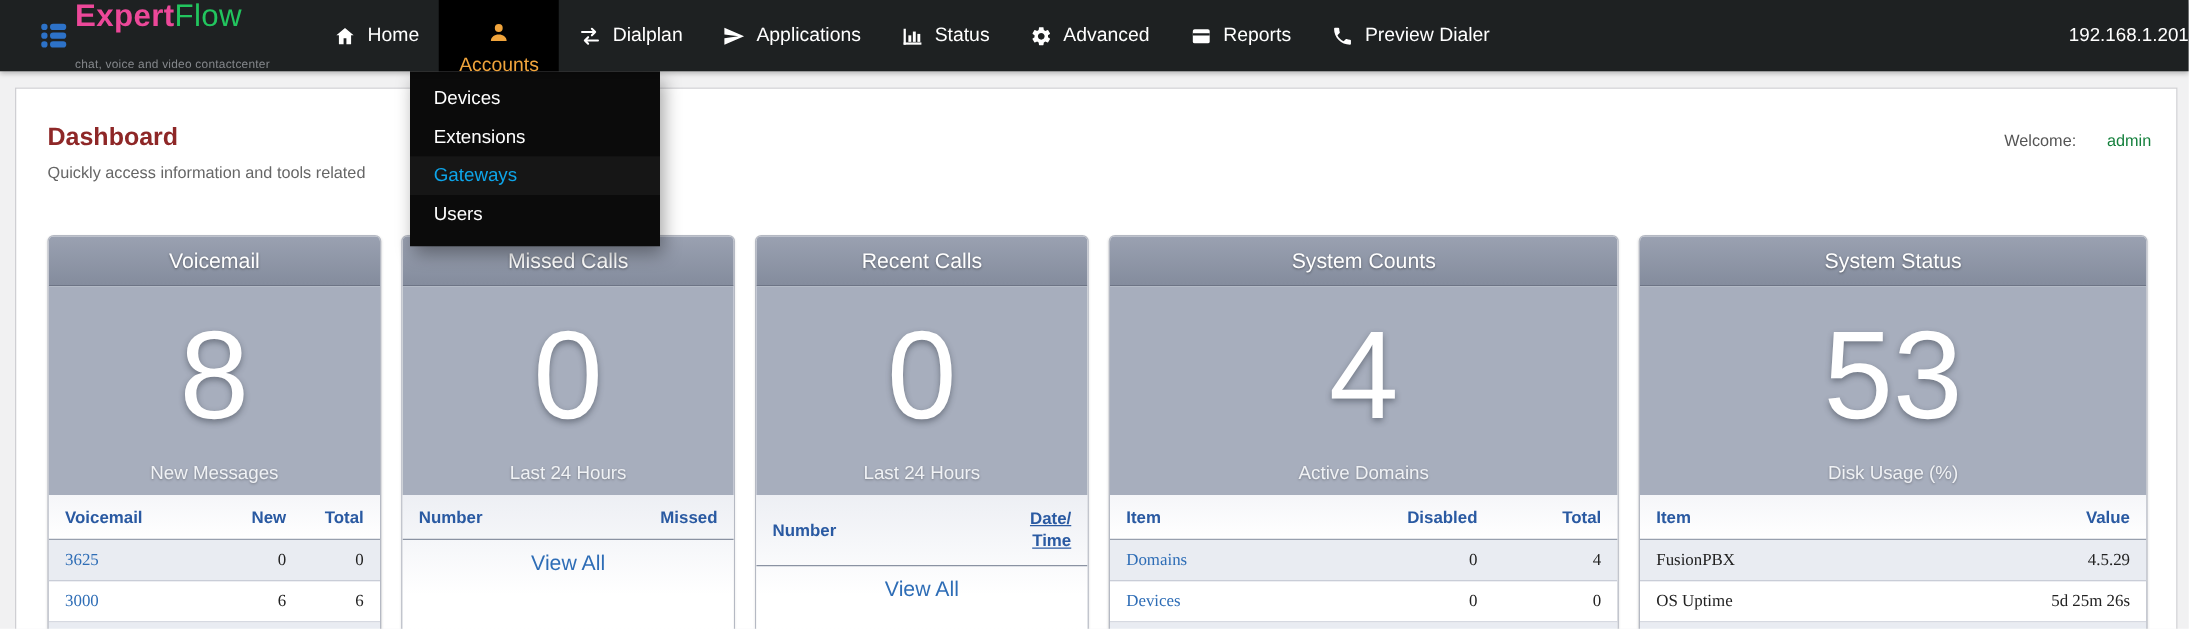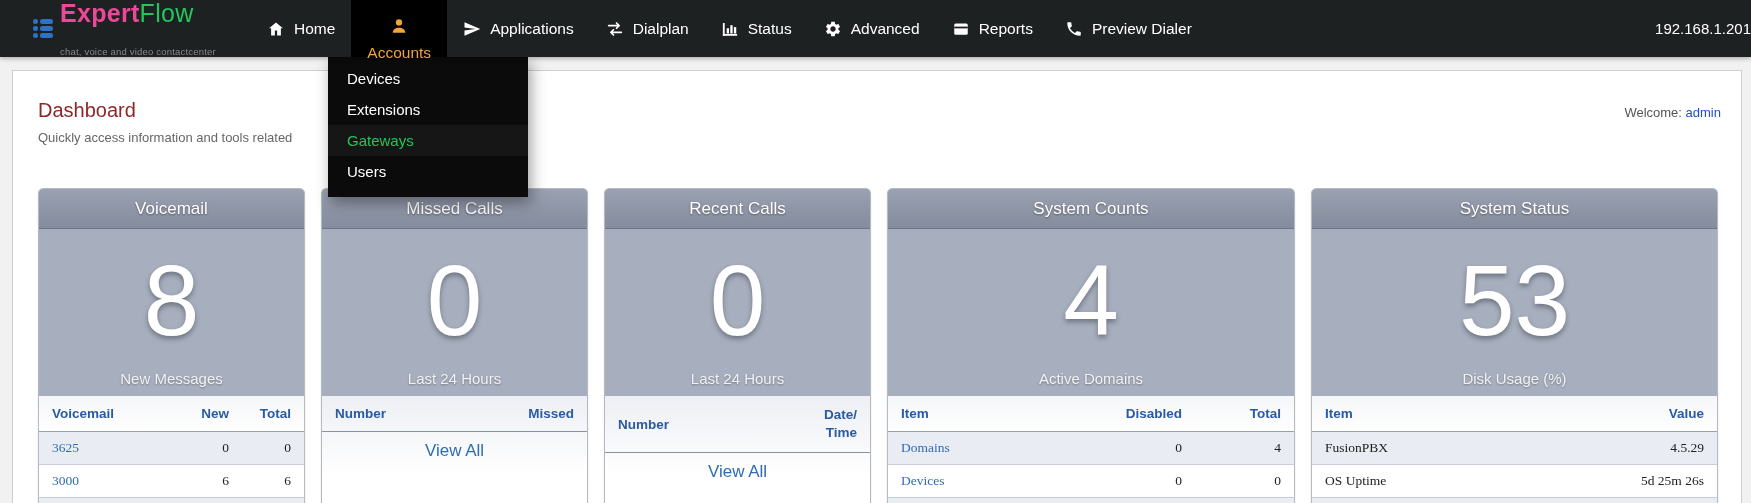--- a/index.html
+++ b/index.html
@@ -35,32 +35,32 @@
 
   .server-ip { margin-left:auto; color:#fff; font-size:15px; }
 
   
   .dropdown {
     position:absolute; left:328px; top:57px; width:200px; z-index:55;
     background:#0b0b0b; padding:6px 0 10px;
     box-shadow:3px 6px 14px rgba(0,0,0,.38);
   }
   .dropdown-item { padding:7px 19px; font-size:15px; color:#fff; cursor:pointer; }
-  .dropdown-item.highlighted { color:#22c55e; background:#161616; }
+  .dropdown-item.highlighted { color:#0ea5e9; background:#161616; }
 
   
   .panel {
     position:absolute; left:12px; top:70px; width:1730px; height:450px;
     background:#fff; border:1px solid #cfcfd3;
   }
   .page-header { position:relative; padding:28px 25px 0; }
-  .page-title { margin:0; font-size:20px; font-weight:normal; color:#8e2727; }
+  .page-title { margin:0; font-size:20px; font-weight:bold; color:#8e2727; }
   .page-subtitle { margin:8px 0 0; font-size:13px; color:#666; }
   .welcome { position:absolute; right:20px; top:34px; font-size:13px; color:#555; }
-  .welcome a { color:#1d4ed8; text-decoration:none; cursor:pointer; }
+  .welcome a { color:#15803d; text-decoration:none; cursor:pointer;margin-left:21px; }
 
   
   .cards { position:absolute; left:25px; top:117px; display:flex; gap:16px; }
   .card {
     background:#fff; border:1px solid #b5b9c3; border-radius:5px;
     height:430px; overflow:hidden; box-shadow:0 1px 2px rgba(0,0,0,.12);
   }
   .card.w1 { width:267px; } .card.w2 { width:408px; } .card.w3 { width:407px; }
   .card-header {
     height:40px; line-height:40px; text-align:center; color:#fff; font-size:17px;
@@ -87,21 +87,21 @@
     border-bottom:1px solid #c9cdd7; align-items:center;font-family:Liberation Serif, serif;
   }
   .t-row.odd { background:#e9ecf2; }
   .num { text-align:right; }
   a.cell-link { color:#2e6db6; text-decoration:none; cursor:pointer; }
   .stub { height:17px; background:#e9ecf2; border-bottom:none; padding:0 13px; }
 
   .table-soft { background:linear-gradient(#edeff4,#ffffff 80px); height:222px; }
   .table-soft .t-head { background:transparent; border-bottom:1px solid #8a92a2; }
   .view-all-row { padding:9px 0; text-align:center; font-size:17px; }
-  .two-line { white-space:pre-line; text-align:right; line-height:1.35; }
+  .two-line { white-space:pre-line; text-align:right; line-height:1.35;text-decoration:underline; }
 </style>
 </head>
 <body>
 
 <div class="navbar">
   <div class="logo">
     <div class="logo-icon">
       <div class="lrow">
           <span class="dot"></span>
           <span class="bar"></span>
@@ -130,30 +130,30 @@
     </div>
     <div class="nav-item active">
       <svg viewBox="0 0 24 24">
           <circle cx="12" cy="7.2" r="4.2" fill="#f0a43c"></circle>
           <path d="M3.6 21c0-4.2 3.8-6.8 8.4-6.8s8.4 2.6 8.4 6.8z" fill="#f0a43c"></path>
         </svg>
       <span>Accounts</span>
     </div>
     <div class="nav-item">
       <svg viewBox="0 0 24 24">
-          <path d="M2 21l21-9L2 3v7l15 2-15 2z" fill="#fff"></path>
-        </svg>
-      <span>Applications</span>
-    </div>
-    <div class="nav-item">
-      <svg viewBox="0 0 24 24">
           <path d="M3.5 7.5h14M14 4l3.5 3.5L14 11" fill="none" stroke="#fff" stroke-width="2.2" stroke-linecap="round" stroke-linejoin="round"></path>
           <path d="M20.5 16.5h-14M10 13l-3.5 3.5L10 20" fill="none" stroke="#fff" stroke-width="2.2" stroke-linecap="round" stroke-linejoin="round"></path>
         </svg>
       <span>Dialplan</span>
+    </div>
+    <div class="nav-item">
+      <svg viewBox="0 0 24 24">
+          <path d="M2 21l21-9L2 3v7l15 2-15 2z" fill="#fff"></path>
+        </svg>
+      <span>Applications</span>
     </div>
     <div class="nav-item">
       <svg viewBox="0 0 24 24">
           <g fill="#fff">
             <rect x="2.5" y="4" width="2.4" height="17"></rect>
             <rect x="2.5" y="18.6" width="19" height="2.4"></rect>
             <rect x="7.6" y="11" width="3.1" height="7"></rect>
             <rect x="12.4" y="7" width="3.1" height="11"></rect>
             <rect x="17.2" y="9.5" width="3.1" height="8.5"></rect>
           </g>

